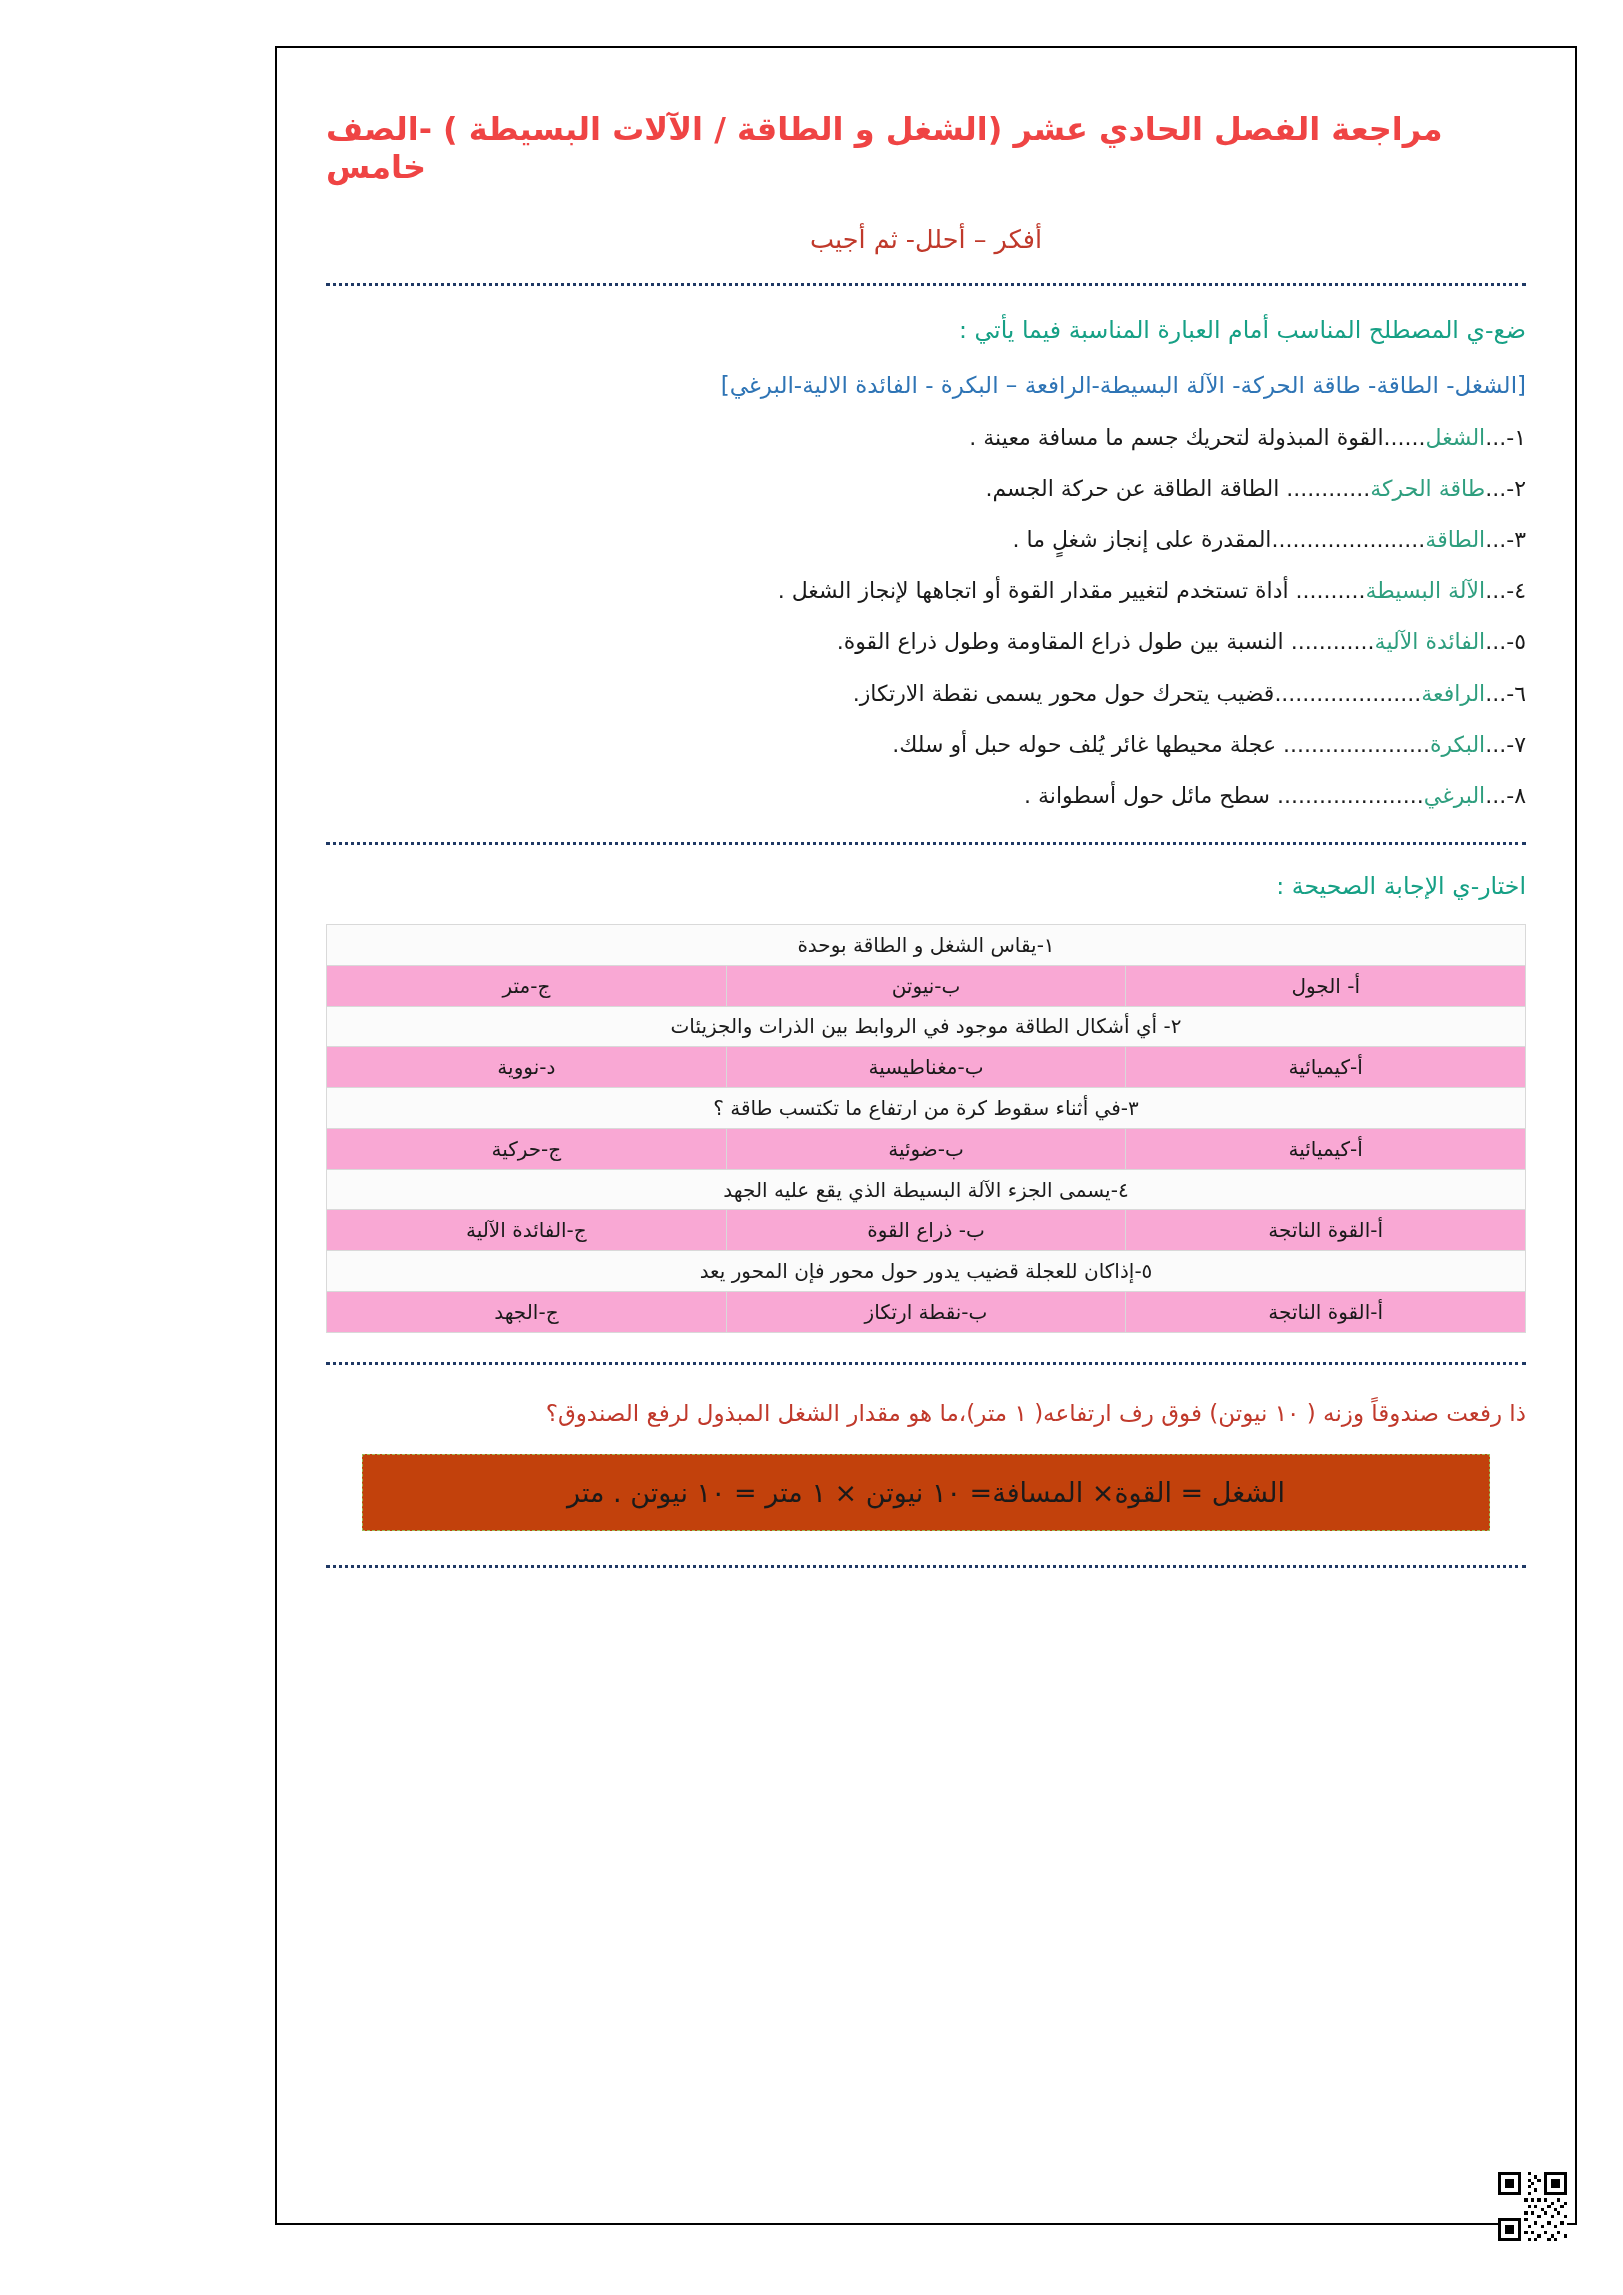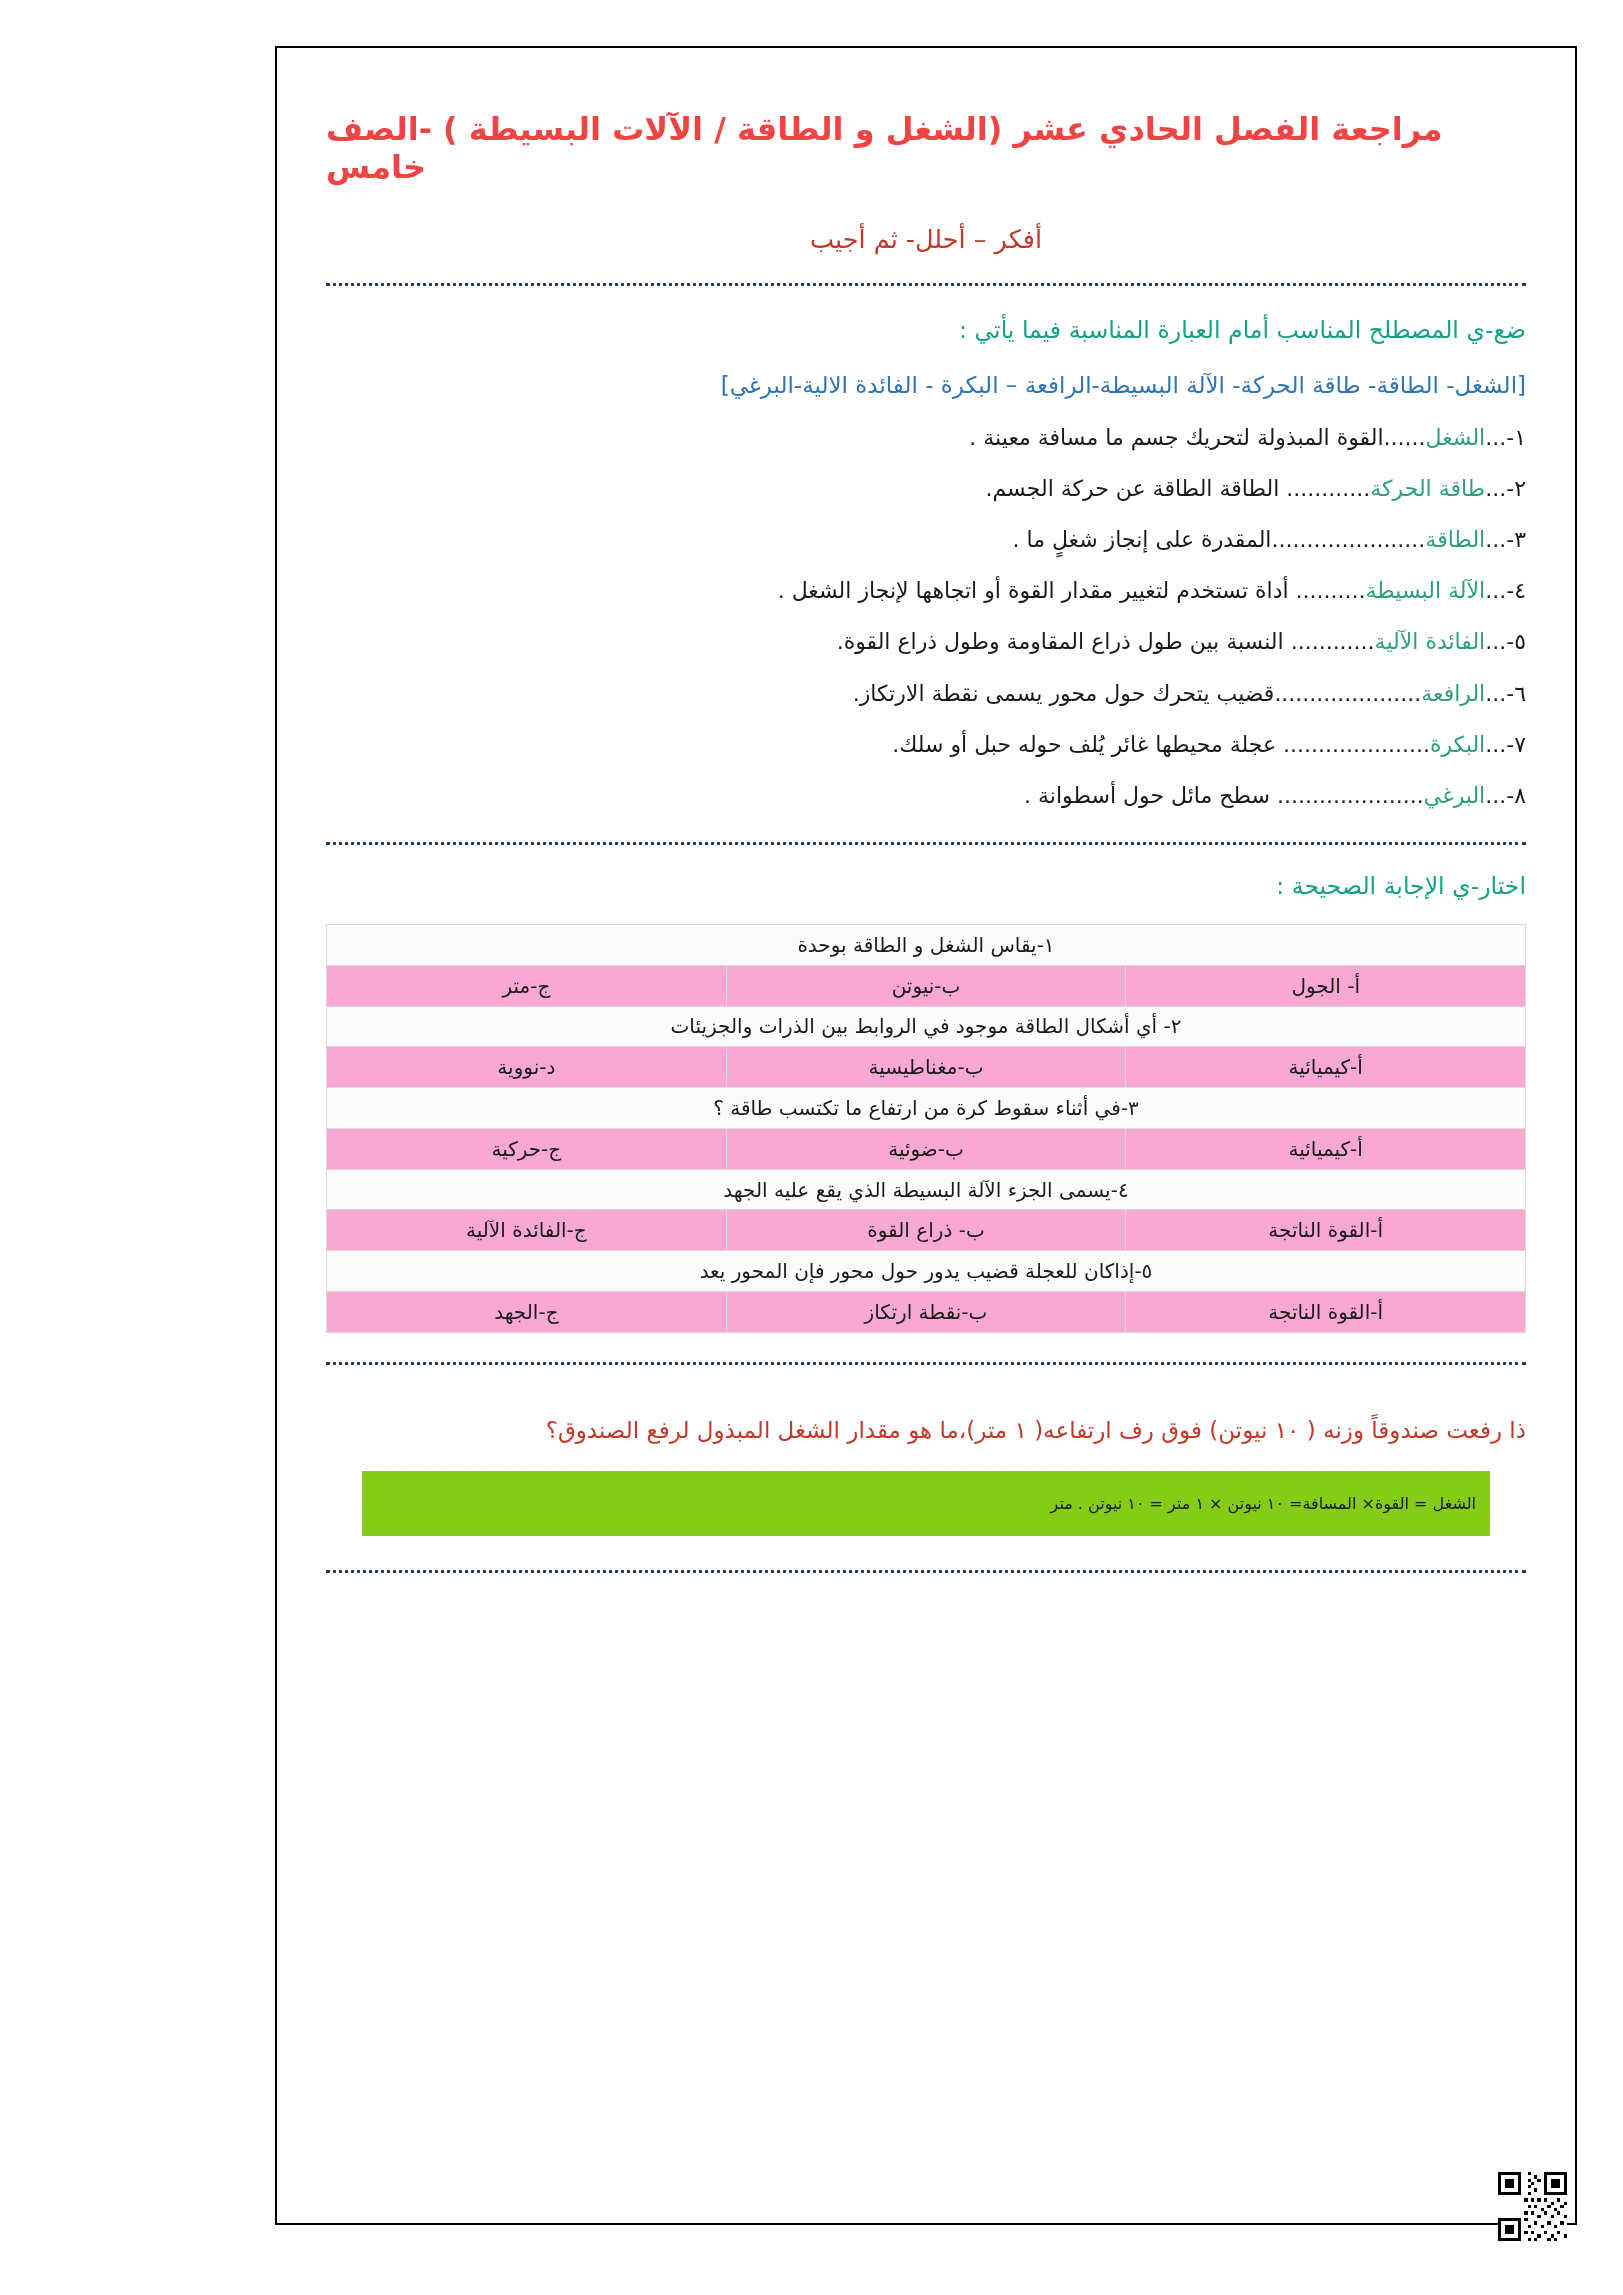--- a/index.html
+++ b/index.html
@@ -135,30 +135,30 @@
   table.mcq td.hl {
     background: #ffff00;
   }
 
   .problem {
     direction: rtl;
     text-align: right;
     font-size: 23px;
     line-height: 1.6;
     color: #c0392b;
-    margin: 47px 0 0 0;
+    margin: 30px 0 0 0;
   }
 
   .answer-box {
     margin: 22px 36px 0 36px;
     border: 1.3px dashed #9bbb59;
-    background: #84cc16;
+    background: #c2410c;
     padding: 22px 13px;
-    text-align: right;
-    font-size: 16px;
+    text-align: center;
+    font-size: 27px;
     color: #1a1a1a;
     direction: rtl;
   }
 
   .bottom-rule {
     margin: 34px 0 0 0;
     border-top: 3.9px dotted #1f3864;
     height: 0;
   }
 

